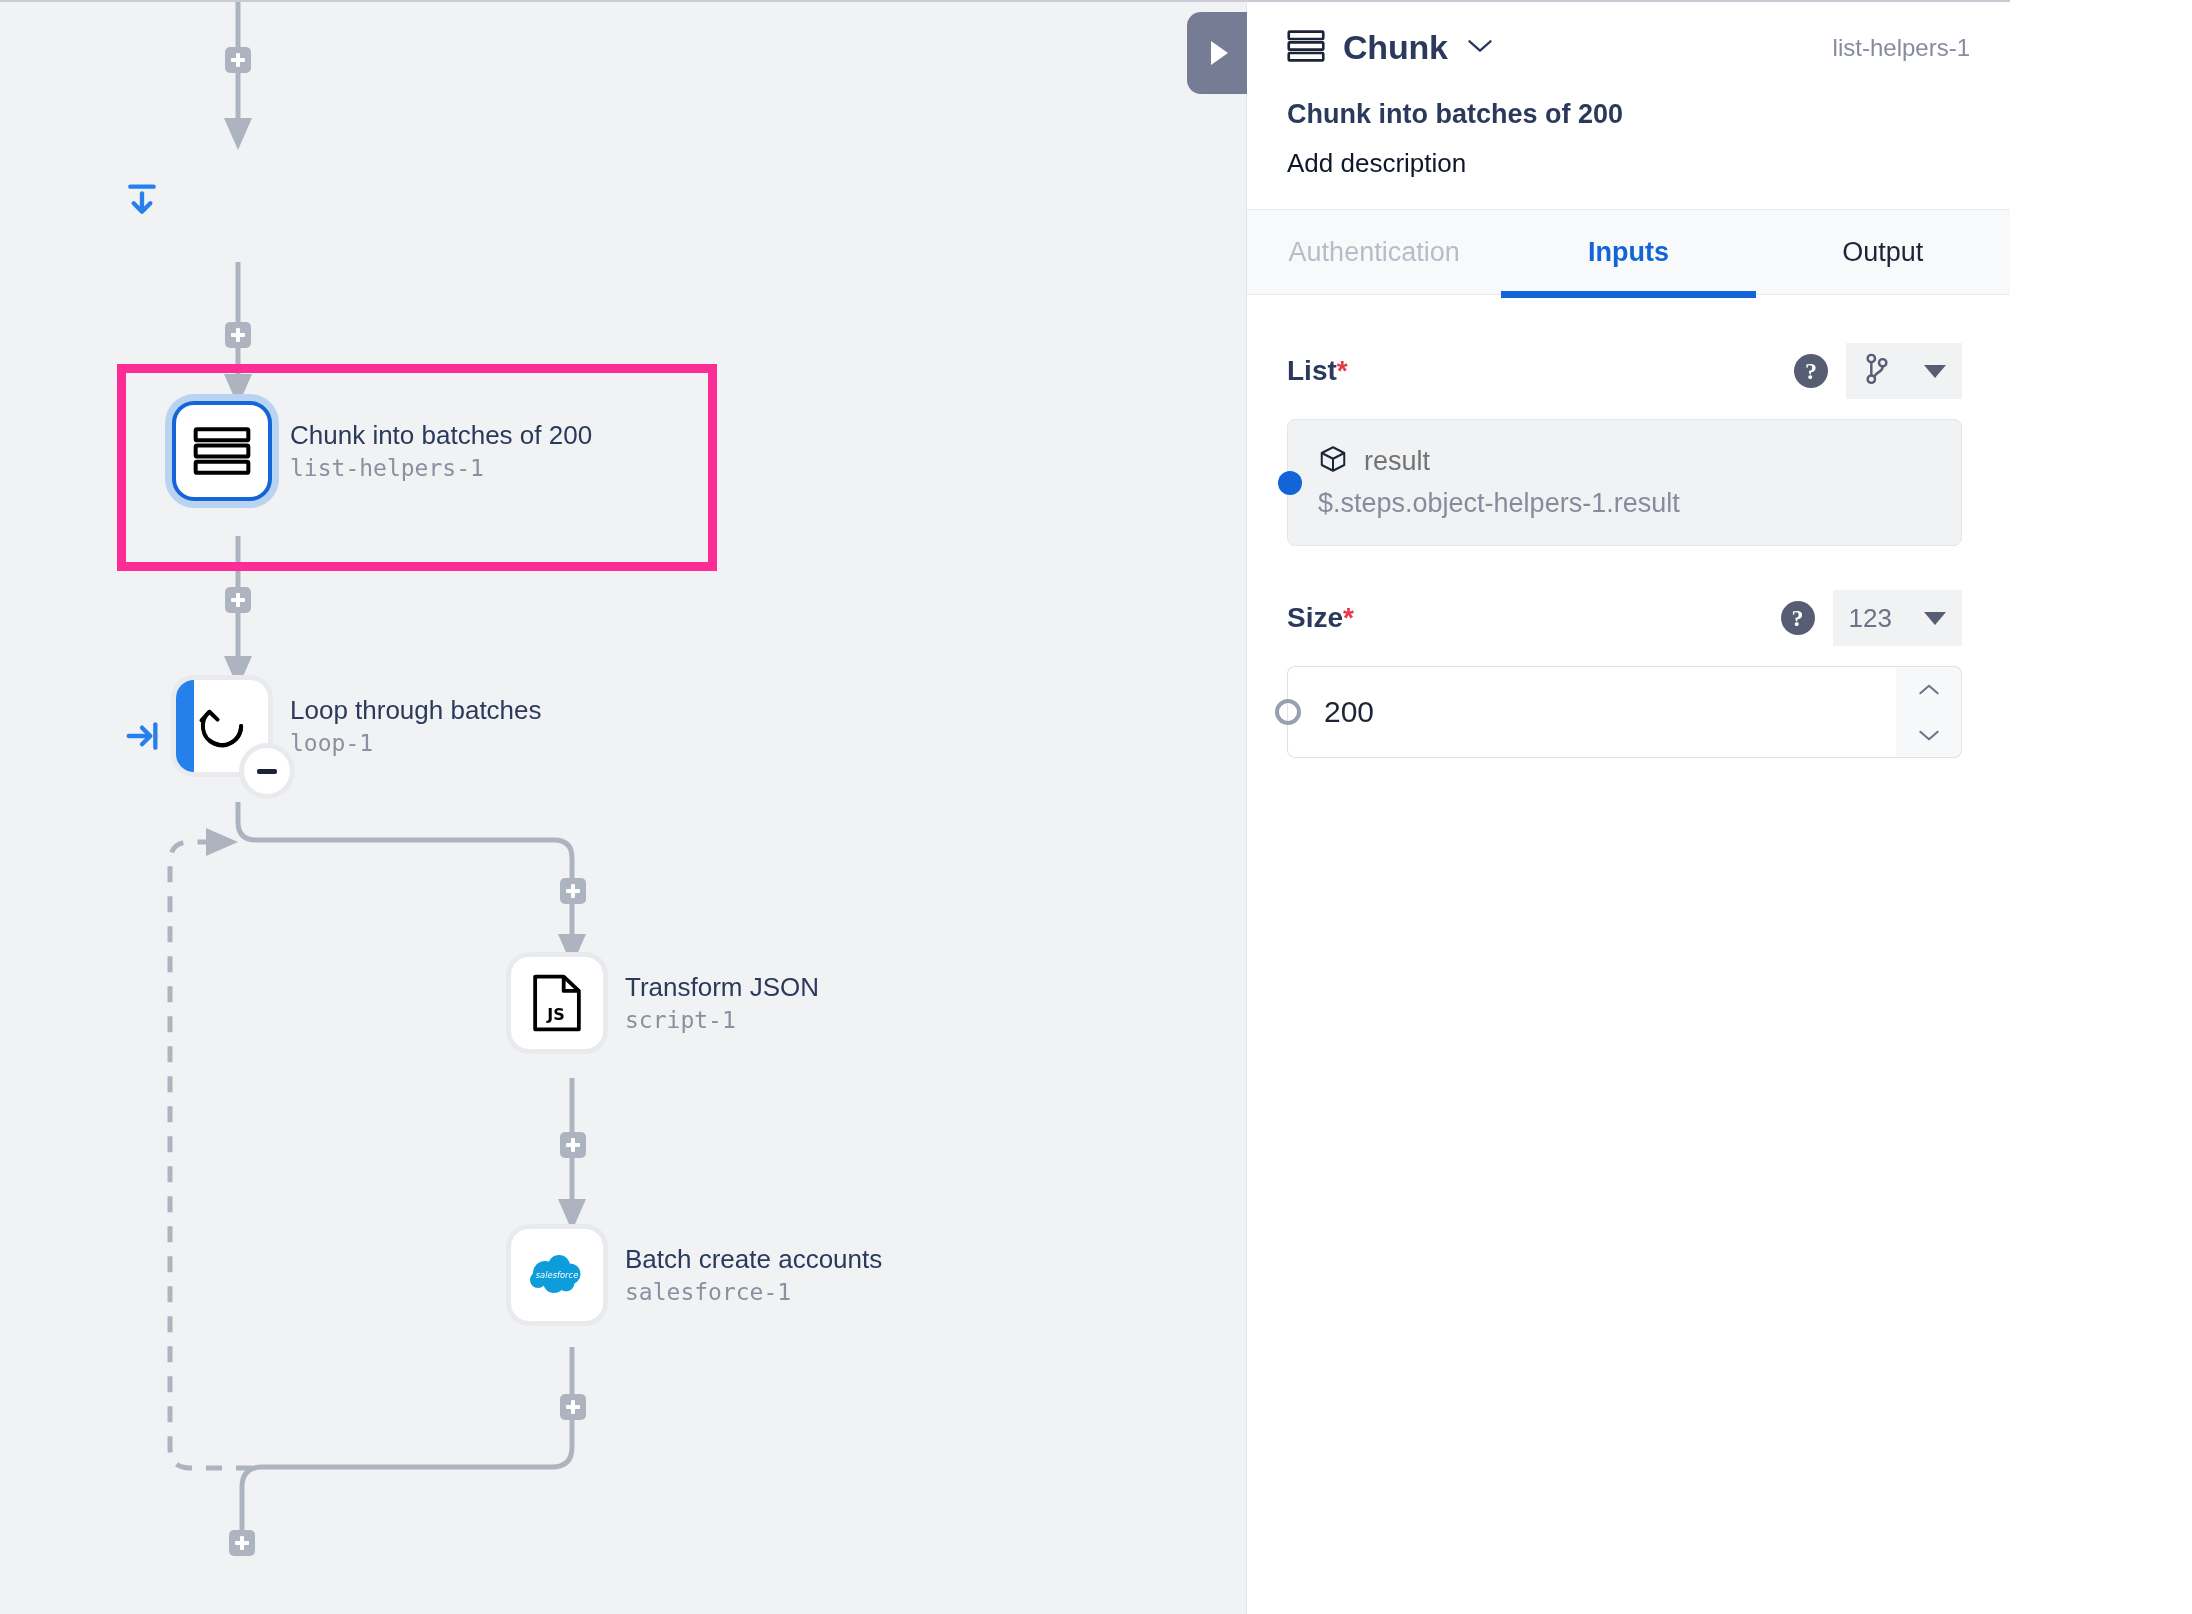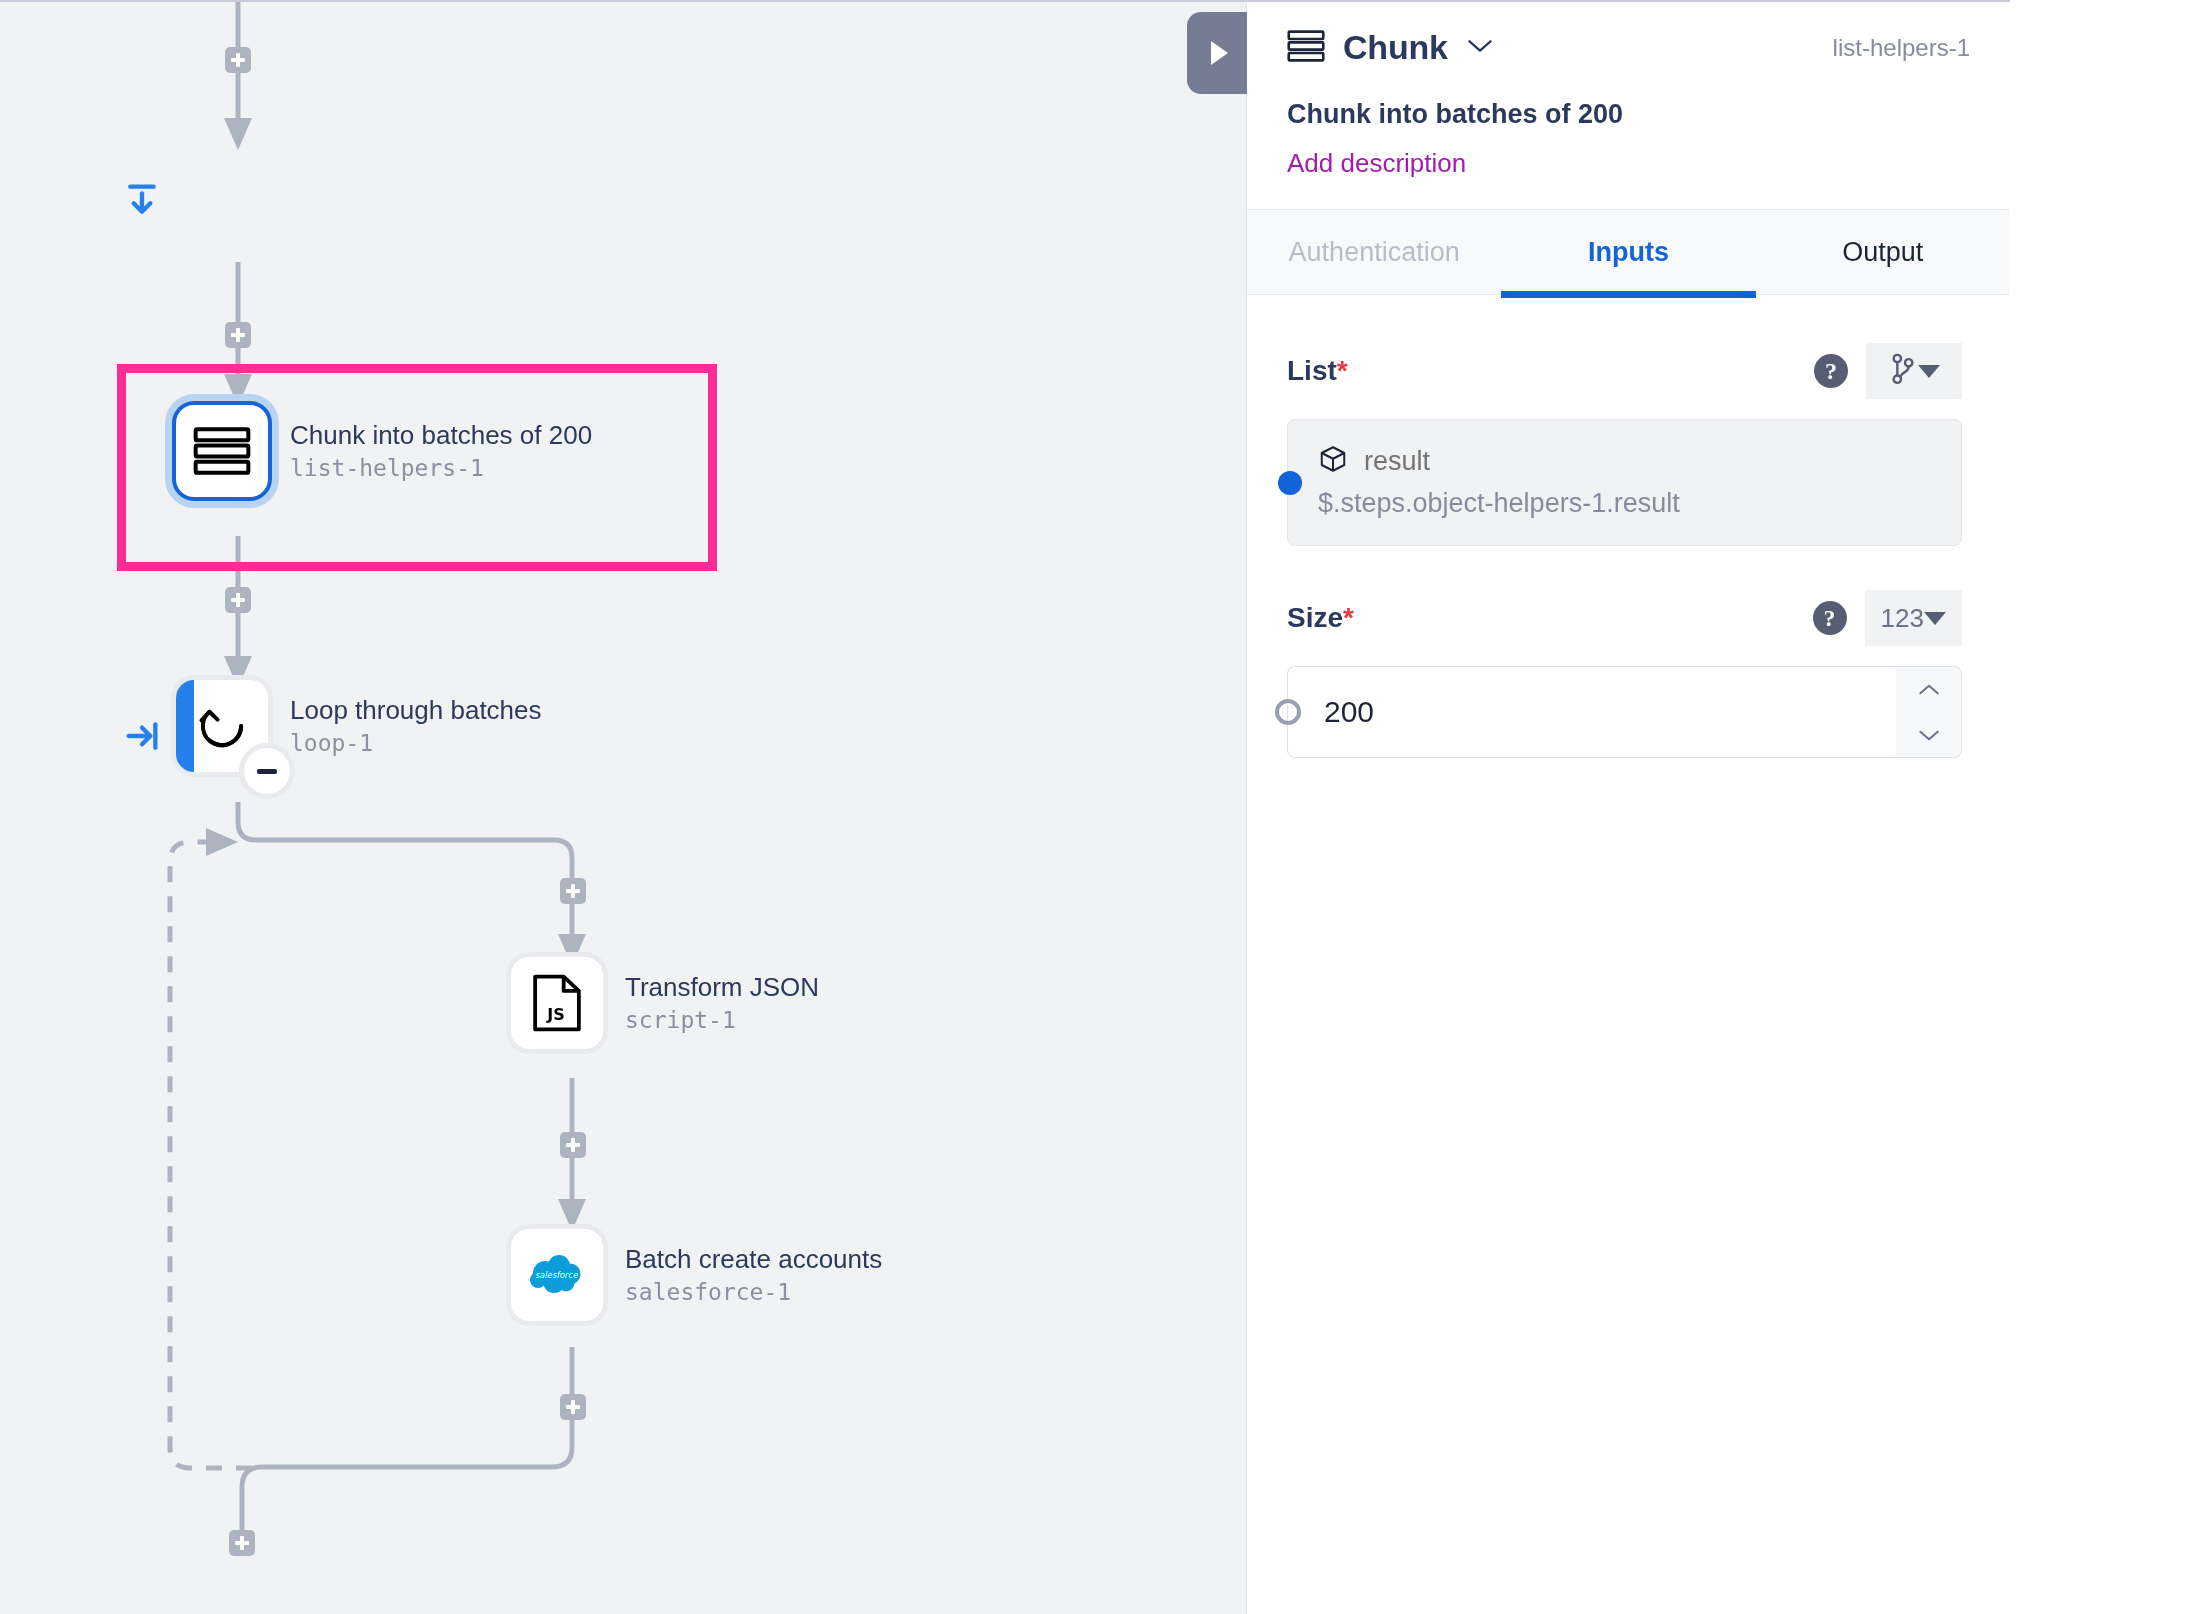--- a/index.html
+++ b/index.html
@@ -171,21 +171,21 @@
   }
   .ph-ref {
     font-size: 24px; color: #868c9e;
   }
   .ph-subtitle {
     margin-top: 32px;
     font-size: 27px; color: #2b3a5c; font-weight: bold;
   }
   .ph-desc {
     margin-top: 18px;
-    font-size: 26px; color: #a21caf;
+    font-size: 26px; color: #0f172a;
     cursor: text;
     padding-bottom: 30px;
   }
 
   
   .tabs {
     display: flex;
     background: #f8f9fa;
     border-top: 1px solid #e8eaee;
     border-bottom: 1px solid #e8eaee;
@@ -228,21 +228,21 @@
     font-size: 24px; font-weight: bold;
     display: flex; align-items: center; justify-content: center;
     cursor: pointer;
     font-family: "Liberation Serif", serif;
   }
   .type-pill {
     background: #f1f2f4;
     height: 56px;
     min-width: 96px;
     padding: 0 16px;
-    display: flex; align-items: center; justify-content: center; gap: 0;
+    display: flex; align-items: center; justify-content: center; gap: 32px;
     cursor: pointer;
   }
   .type-pill .lbl { font-size: 26px; color: #6d7386; }
   .caret {
     width: 0; height: 0;
     border-left: 11px solid transparent;
     border-right: 11px solid transparent;
     border-top: 13px solid #575d73;
   }
 

